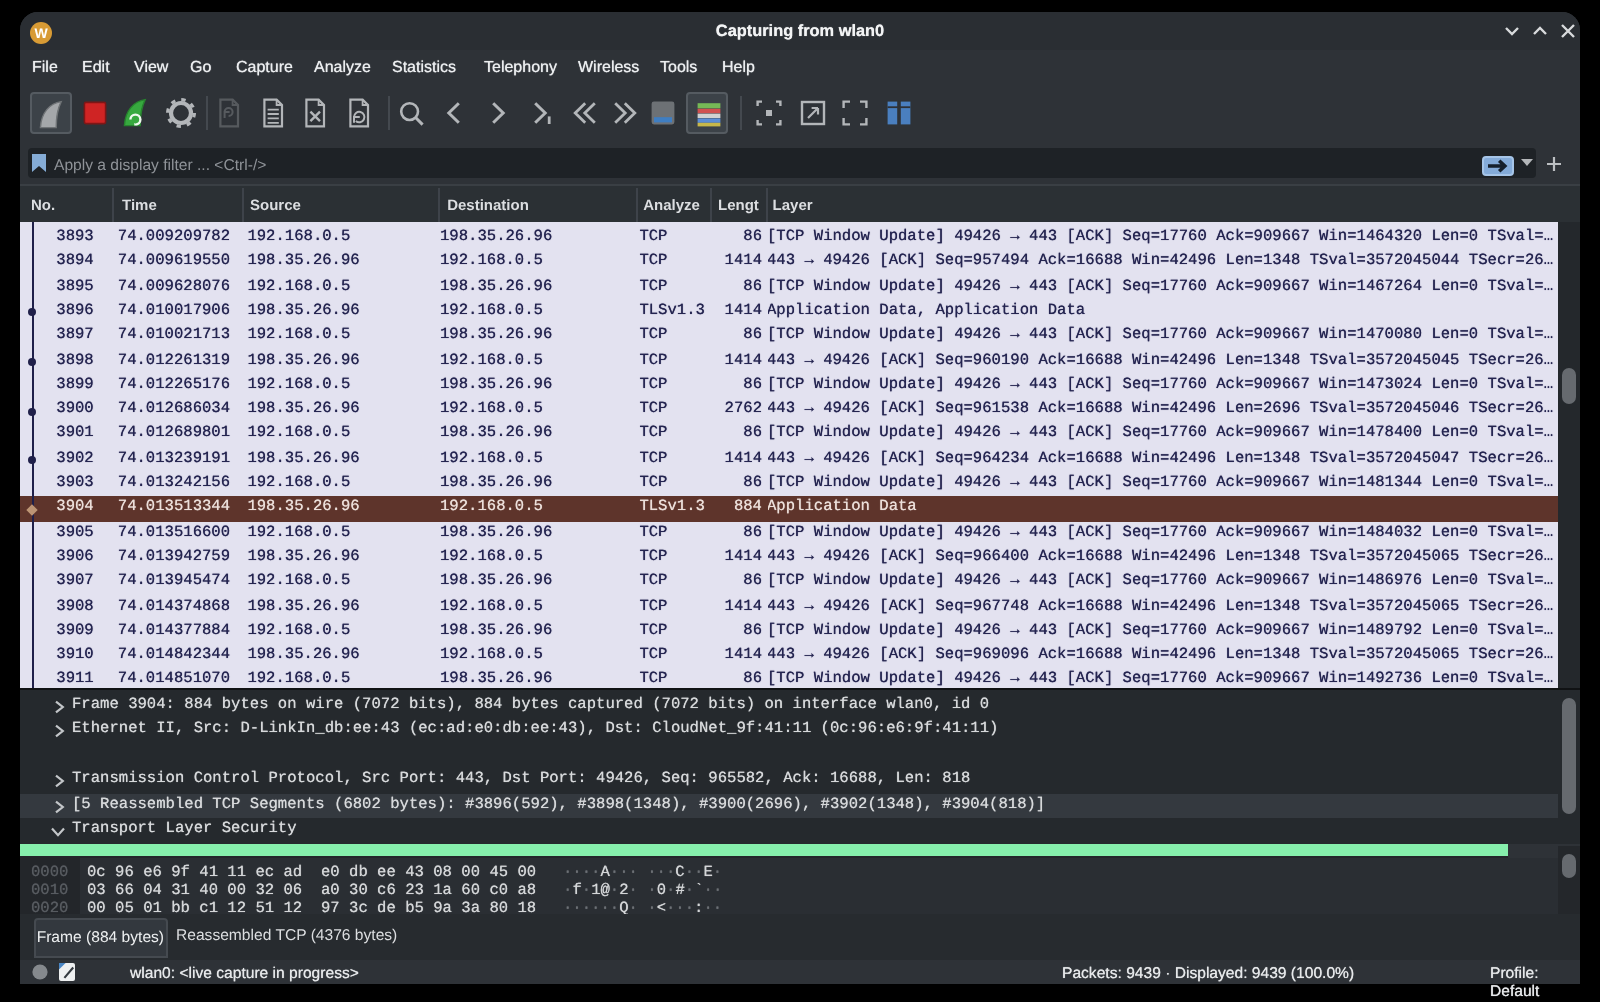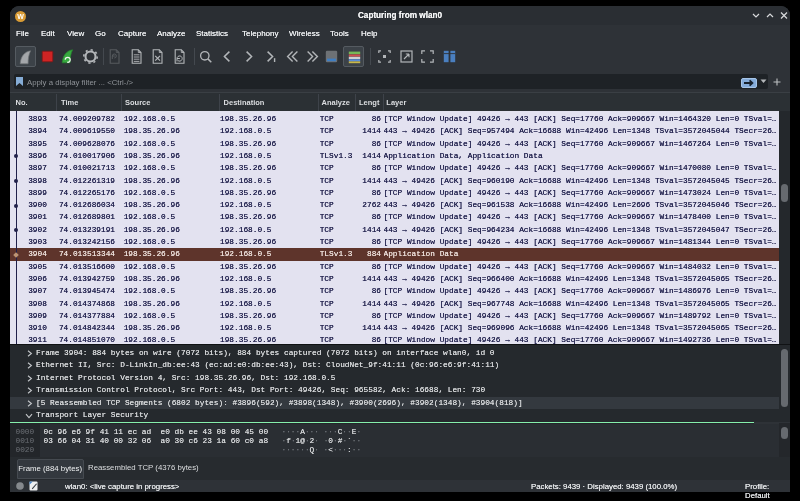--- a/index.html
+++ b/index.html
@@ -38,21 +38,21 @@
 .c5{left:309.7px;}
 .c6{left:320px;width:51px;text-align:right;}
 .c7{left:373.5px;width:394px;overflow:hidden;}
 
 .sbtrack{position:absolute;background:#24282c;}
 .sbhandle{position:absolute;left:2px;width:7px;background:#666a6f;border-radius:3.5px;}
 
 #details{position:absolute;left:10px;top:344px;width:780px;height:78px;background:#25292d;border-top:1px solid #101214;box-sizing:border-box;}
 .drow{position:absolute;left:12px;width:769px;height:12.4px;line-height:12.4px;color:#d7d9db;}
 
-#hexpane{position:absolute;left:10px;top:422px;width:744px;height:35px;background:#23262a;border-top:1px solid #86efac;box-sizing:border-box;}
+#hexpane{position:absolute;left:10px;top:422px;width:744px;height:35px;background:#23262a;border-top:6px solid #86efac;box-sizing:border-box;}
 #hexmain{position:absolute;left:30px;top:1px;width:739px;height:33px;background:#2a2e33;}
 .hrow{position:absolute;left:0;width:769px;height:9.2px;line-height:9.2px;color:#d4d6d8;}
 .hoff{color:#575b60;}
 .hdim{color:#6c7075;}
 
 #tabbar{position:absolute;left:10px;top:457px;width:780px;height:23px;background:#272b2f;}
 #tab1{position:absolute;left:6.7px;top:2px;width:67px;height:20px;background:#33383e;border:1px solid #454a50;box-sizing:border-box;border-radius:2px 2px 0 0;text-align:center;line-height:18px;font-size:7.8px;color:#eef0f1;}
 #tab2{position:absolute;left:78px;top:2px;height:20px;line-height:18px;font-size:7.8px;color:#dcdee0;}
 
 #statusbar{position:absolute;left:10px;top:480px;width:780px;height:12px;background:#2e3237;}
@@ -254,37 +254,35 @@
   <span class="hsep" style="left:372.8px"></span>
 </div>
 <div id="plist" class="mono"><div class="prow" style="top:2px;"><span class="c1">3893</span><span class="c2">74.009209782</span><span class="c3">192.168.0.5</span><span class="c4">198.35.26.96</span><span class="c5">TCP</span><span class="c6">86</span><span class="c7">[TCP Window Update] 49426 → 443 [ACK] Seq=17760 Ack=909667 Win=1464320 Len=0 TSval=…</span></div><div class="prow" style="top:14.3px;"><span class="c1">3894</span><span class="c2">74.009619550</span><span class="c3">198.35.26.96</span><span class="c4">192.168.0.5</span><span class="c5">TCP</span><span class="c6">1414</span><span class="c7">443 → 49426 [ACK] Seq=957494 Ack=16688 Win=42496 Len=1348 TSval=3572045044 TSecr=26…</span></div><div class="prow" style="top:26.6px;"><span class="c1">3895</span><span class="c2">74.009628076</span><span class="c3">192.168.0.5</span><span class="c4">198.35.26.96</span><span class="c5">TCP</span><span class="c6">86</span><span class="c7">[TCP Window Update] 49426 → 443 [ACK] Seq=17760 Ack=909667 Win=1467264 Len=0 TSval=…</span></div><div class="prow" style="top:38.900000000000006px;"><span class="c1">3896</span><span class="c2">74.010017906</span><span class="c3">198.35.26.96</span><span class="c4">192.168.0.5</span><span class="c5">TLSv1.3</span><span class="c6">1414</span><span class="c7">Application Data, Application Data</span></div><div class="prow" style="top:51.2px;"><span class="c1">3897</span><span class="c2">74.010021713</span><span class="c3">192.168.0.5</span><span class="c4">198.35.26.96</span><span class="c5">TCP</span><span class="c6">86</span><span class="c7">[TCP Window Update] 49426 → 443 [ACK] Seq=17760 Ack=909667 Win=1470080 Len=0 TSval=…</span></div><div class="prow" style="top:63.5px;"><span class="c1">3898</span><span class="c2">74.012261319</span><span class="c3">198.35.26.96</span><span class="c4">192.168.0.5</span><span class="c5">TCP</span><span class="c6">1414</span><span class="c7">443 → 49426 [ACK] Seq=960190 Ack=16688 Win=42496 Len=1348 TSval=3572045045 TSecr=26…</span></div><div class="prow" style="top:75.80000000000001px;"><span class="c1">3899</span><span class="c2">74.012265176</span><span class="c3">192.168.0.5</span><span class="c4">198.35.26.96</span><span class="c5">TCP</span><span class="c6">86</span><span class="c7">[TCP Window Update] 49426 → 443 [ACK] Seq=17760 Ack=909667 Win=1473024 Len=0 TSval=…</span></div><div class="prow" style="top:88.10000000000001px;"><span class="c1">3900</span><span class="c2">74.012686034</span><span class="c3">198.35.26.96</span><span class="c4">192.168.0.5</span><span class="c5">TCP</span><span class="c6">2762</span><span class="c7">443 → 49426 [ACK] Seq=961538 Ack=16688 Win=42496 Len=2696 TSval=3572045046 TSecr=26…</span></div><div class="prow" style="top:100.4px;"><span class="c1">3901</span><span class="c2">74.012689801</span><span class="c3">192.168.0.5</span><span class="c4">198.35.26.96</span><span class="c5">TCP</span><span class="c6">86</span><span class="c7">[TCP Window Update] 49426 → 443 [ACK] Seq=17760 Ack=909667 Win=1478400 Len=0 TSval=…</span></div><div class="prow" style="top:112.7px;"><span class="c1">3902</span><span class="c2">74.013239191</span><span class="c3">198.35.26.96</span><span class="c4">192.168.0.5</span><span class="c5">TCP</span><span class="c6">1414</span><span class="c7">443 → 49426 [ACK] Seq=964234 Ack=16688 Win=42496 Len=1348 TSval=3572045047 TSecr=26…</span></div><div class="prow" style="top:125px;"><span class="c1">3903</span><span class="c2">74.013242156</span><span class="c3">192.168.0.5</span><span class="c4">198.35.26.96</span><span class="c5">TCP</span><span class="c6">86</span><span class="c7">[TCP Window Update] 49426 → 443 [ACK] Seq=17760 Ack=909667 Win=1481344 Len=0 TSval=…</span></div><div class="prow sel" style="top:137.3px;background:#5e342b;color:#ecdfda;"><span class="c1">3904</span><span class="c2">74.013513344</span><span class="c3">198.35.26.96</span><span class="c4">192.168.0.5</span><span class="c5">TLSv1.3</span><span class="c6">884</span><span class="c7">Application Data</span></div><div class="prow" style="top:149.60000000000002px;"><span class="c1">3905</span><span class="c2">74.013516600</span><span class="c3">192.168.0.5</span><span class="c4">198.35.26.96</span><span class="c5">TCP</span><span class="c6">86</span><span class="c7">[TCP Window Update] 49426 → 443 [ACK] Seq=17760 Ack=909667 Win=1484032 Len=0 TSval=…</span></div><div class="prow" style="top:161.9px;"><span class="c1">3906</span><span class="c2">74.013942759</span><span class="c3">198.35.26.96</span><span class="c4">192.168.0.5</span><span class="c5">TCP</span><span class="c6">1414</span><span class="c7">443 → 49426 [ACK] Seq=966400 Ack=16688 Win=42496 Len=1348 TSval=3572045065 TSecr=26…</span></div><div class="prow" style="top:174.20000000000002px;"><span class="c1">3907</span><span class="c2">74.013945474</span><span class="c3">192.168.0.5</span><span class="c4">198.35.26.96</span><span class="c5">TCP</span><span class="c6">86</span><span class="c7">[TCP Window Update] 49426 → 443 [ACK] Seq=17760 Ack=909667 Win=1486976 Len=0 TSval=…</span></div><div class="prow" style="top:186.5px;"><span class="c1">3908</span><span class="c2">74.014374868</span><span class="c3">198.35.26.96</span><span class="c4">192.168.0.5</span><span class="c5">TCP</span><span class="c6">1414</span><span class="c7">443 → 49426 [ACK] Seq=967748 Ack=16688 Win=42496 Len=1348 TSval=3572045065 TSecr=26…</span></div><div class="prow" style="top:198.8px;"><span class="c1">3909</span><span class="c2">74.014377884</span><span class="c3">192.168.0.5</span><span class="c4">198.35.26.96</span><span class="c5">TCP</span><span class="c6">86</span><span class="c7">[TCP Window Update] 49426 → 443 [ACK] Seq=17760 Ack=909667 Win=1489792 Len=0 TSval=…</span></div><div class="prow" style="top:211.10000000000002px;"><span class="c1">3910</span><span class="c2">74.014842344</span><span class="c3">198.35.26.96</span><span class="c4">192.168.0.5</span><span class="c5">TCP</span><span class="c6">1414</span><span class="c7">443 → 49426 [ACK] Seq=969096 Ack=16688 Win=42496 Len=1348 TSval=3572045065 TSecr=26…</span></div><div class="prow" style="top:223.4px;"><span class="c1">3911</span><span class="c2">74.014851070</span><span class="c3">192.168.0.5</span><span class="c4">198.35.26.96</span><span class="c5">TCP</span><span class="c6">86</span><span class="c7">[TCP Window Update] 49426 → 443 [ACK] Seq=17760 Ack=909667 Win=1492736 Len=0 TSval=…</span></div><div style="position:absolute;left:5.5px;top:0;width:1px;height:233px;background:#20204a;"></div><div style="position:absolute;left:4px;top:43.400000000000006px;width:4px;height:4px;border-radius:2px;background:#20204a;"></div><div style="position:absolute;left:4px;top:68px;width:4px;height:4px;border-radius:2px;background:#20204a;"></div><div style="position:absolute;left:4px;top:92.60000000000001px;width:4px;height:4px;border-radius:2px;background:#20204a;"></div><div style="position:absolute;left:4px;top:117.2px;width:4px;height:4px;border-radius:2px;background:#20204a;"></div><div style="position:absolute;left:4.2px;top:141.9px;width:4px;height:4px;background:#bd9575;transform:rotate(45deg);"></div></div>
 <div class="sbtrack" style="left:779px;top:111px;width:11px;height:233px;">
   <div class="sbhandle" style="top:73px;height:18px;"></div>
 </div>
 <div id="details" class="mono"><div class="drow" style="top:2px"><svg style="position:absolute;left:4px;top:3px" width="7" height="7" viewBox="0 0 7 7">
           <path d="M2 0.8 L5.4 3.5 L2 6.2" fill="none" stroke="#c3c6c9" stroke-width="1.1"></path>
         </svg><span style="position:absolute;left:14px;">Frame 3904: 884 bytes on wire (7072 bits), 884 bytes captured (7072 bits) on interface wlan0, id 0</span></div><div class="drow" style="top:14.4px"><svg style="position:absolute;left:4px;top:3px" width="7" height="7" viewBox="0 0 7 7">
           <path d="M2 0.8 L5.4 3.5 L2 6.2" fill="none" stroke="#c3c6c9" stroke-width="1.1"></path>
-        </svg><span style="position:absolute;left:14px;">Ethernet II, Src: D-LinkIn_db:ee:43 (ec:ad:e0:db:ee:43), Dst: CloudNet_9f:41:11 (0c:96:e6:9f:41:11)</span></div><div class="drow" style="top:26.8px"><svg style="position:absolute;left:4px;top:3px" width="7" height="7" viewBox="0 0 7 7">
+        </svg><span style="position:absolute;left:14px;">Ethernet II, Src: D-LinkIn_db:ee:43 (ec:ad:e0:db:ee:43), Dst: CloudNet_9f:41:11 (0c:96:e6:9f:41:11)</span></div><div class="drow" style="top:39.2px"><svg style="position:absolute;left:4px;top:3px" width="7" height="7" viewBox="0 0 7 7">
           <path d="M2 0.8 L5.4 3.5 L2 6.2" fill="none" stroke="#c3c6c9" stroke-width="1.1"></path>
-        </svg><span style="position:absolute;left:14px;">Internet Protocol Version 4, Src: 198.35.26.96, Dst: 192.168.0.5</span></div><div class="drow" style="top:39.2px"><svg style="position:absolute;left:4px;top:3px" width="7" height="7" viewBox="0 0 7 7">
-          <path d="M2 0.8 L5.4 3.5 L2 6.2" fill="none" stroke="#c3c6c9" stroke-width="1.1"></path>
-        </svg><span style="position:absolute;left:14px;">Transmission Control Protocol, Src Port: 443, Dst Port: 49426, Seq: 965582, Ack: 16688, Len: 730</span></div><div style="position:absolute;left:0;top:52.1px;width:769px;height:11.5px;background:#34393f;"></div><div class="drow" style="top:51.6px"><svg style="position:absolute;left:4px;top:3px" width="7" height="7" viewBox="0 0 7 7">
+        </svg><span style="position:absolute;left:14px;">Transmission Control Protocol, Src Port: 443, Dst Port: 49426, Seq: 965582, Ack: 16688, Len: 818</span></div><div style="position:absolute;left:0;top:52.1px;width:769px;height:11.5px;background:#34393f;"></div><div class="drow" style="top:51.6px"><svg style="position:absolute;left:4px;top:3px" width="7" height="7" viewBox="0 0 7 7">
           <path d="M2 0.8 L5.4 3.5 L2 6.2" fill="none" stroke="#c3c6c9" stroke-width="1.1"></path>
         </svg><span style="position:absolute;left:14px;">[5 Reassembled TCP Segments (6802 bytes): #3896(592), #3898(1348), #3900(2696), #3902(1348), #3904(818)]</span></div><div class="drow" style="top:64px"><svg style="position:absolute;left:3px;top:4px" width="8" height="6" viewBox="0 0 8 6">
           <path d="M1 1.2 L4 4.6 L7 1.2" fill="none" stroke="#c3c6c9" stroke-width="1.1"></path>
         </svg><span style="position:absolute;left:14px;">Transport Layer Security</span></div></div>
 <div class="sbtrack" style="left:779px;top:345px;width:11px;height:77px;background:#25292d;">
   <div class="sbhandle" style="top:4px;height:58px;"></div>
 </div>
 <div id="hexpane" class="mono">
   <div id="hexmain"></div>
   <div class="hrow" style="top:4.9px"><span class="abs hoff" style="left:5.5px">0000</span><span class="abs" style="left:33.5px">0c 96 e6 9f 41 11 ec ad  e0 db ee 43 08 00 45 00</span><span class="abs" style="left:271.5px"><span class="hdim">····</span>A<span class="hdim">··· ···</span>C<span class="hdim">··</span>E<span class="hdim">·</span></span></div>
   <div class="hrow" style="top:14.1px"><span class="abs hoff" style="left:5.5px">0010</span><span class="abs" style="left:33.5px">03 66 04 31 40 00 32 06  a0 30 c6 23 1a 60 c0 a8</span><span class="abs" style="left:271.5px"><span class="hdim">·</span>f<span class="hdim">·</span>1@<span class="hdim">·</span>2<span class="hdim">· ·</span>0<span class="hdim">·</span>#<span class="hdim">·</span>`<span class="hdim">··</span></span></div>
-  <div class="hrow" style="top:23.3px"><span class="abs hoff" style="left:5.5px">0020</span><span class="abs" style="left:271.5px"><span class="hdim">······</span>Q<span class="hdim">· ·</span>&lt;<span class="hdim">···</span>:<span class="hdim">··</span></span></div>
+  <div class="hrow" style="top:23.3px"><span class="abs hoff" style="left:5.5px">0020</span><span class="abs" style="left:33.5px">00 05 01 bb c1 12 51 12  97 3c de b5 9a 3a 80 18</span><span class="abs" style="left:271.5px"><span class="hdim">······</span>Q<span class="hdim">· ·</span>&lt;<span class="hdim">···</span>:<span class="hdim">··</span></span></div>
 </div>
 <div class="sbtrack" style="left:779px;top:423px;width:11px;height:34px;background:#24272b;">
   <div class="sbhandle" style="top:4px;height:12px;"></div>
 </div>
 <div id="tabbar">
   <div id="tab1">Frame (884 bytes)</div>
   <div id="tab2">Reassembled TCP (4376 bytes)</div>
 </div>
 <div id="statusbar">
   <svg class="abs" style="left:6px;top:2px" width="8" height="8" viewBox="0 0 8 8">

